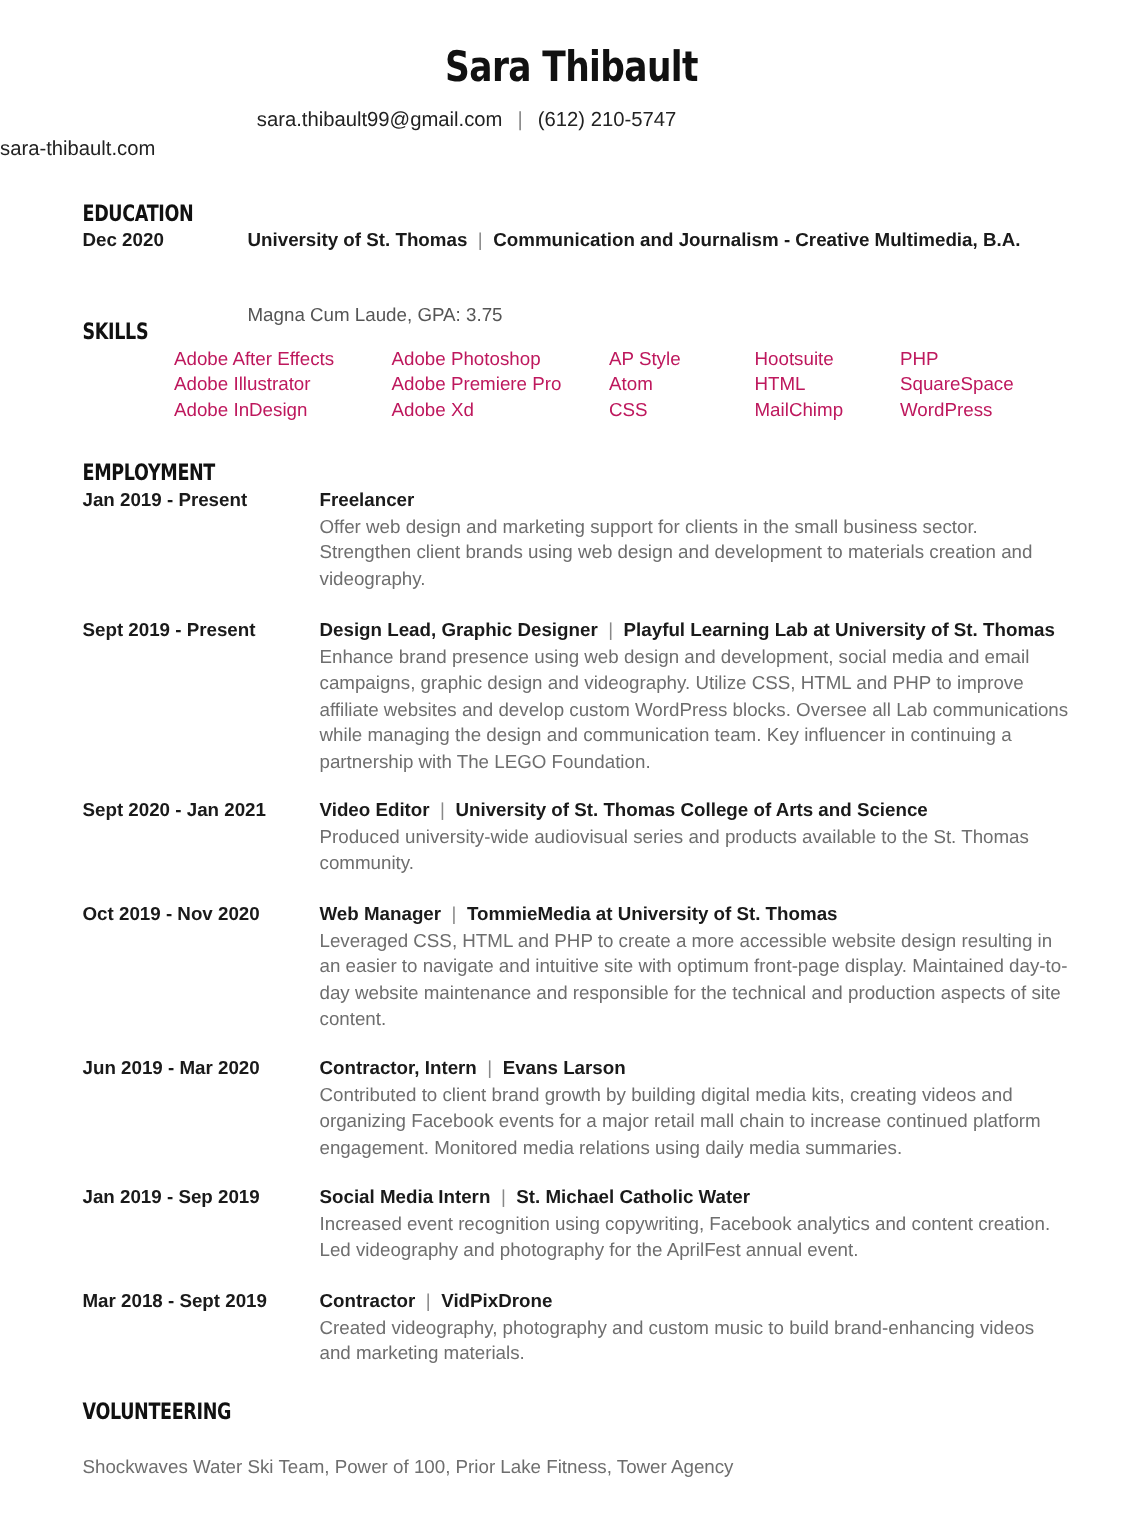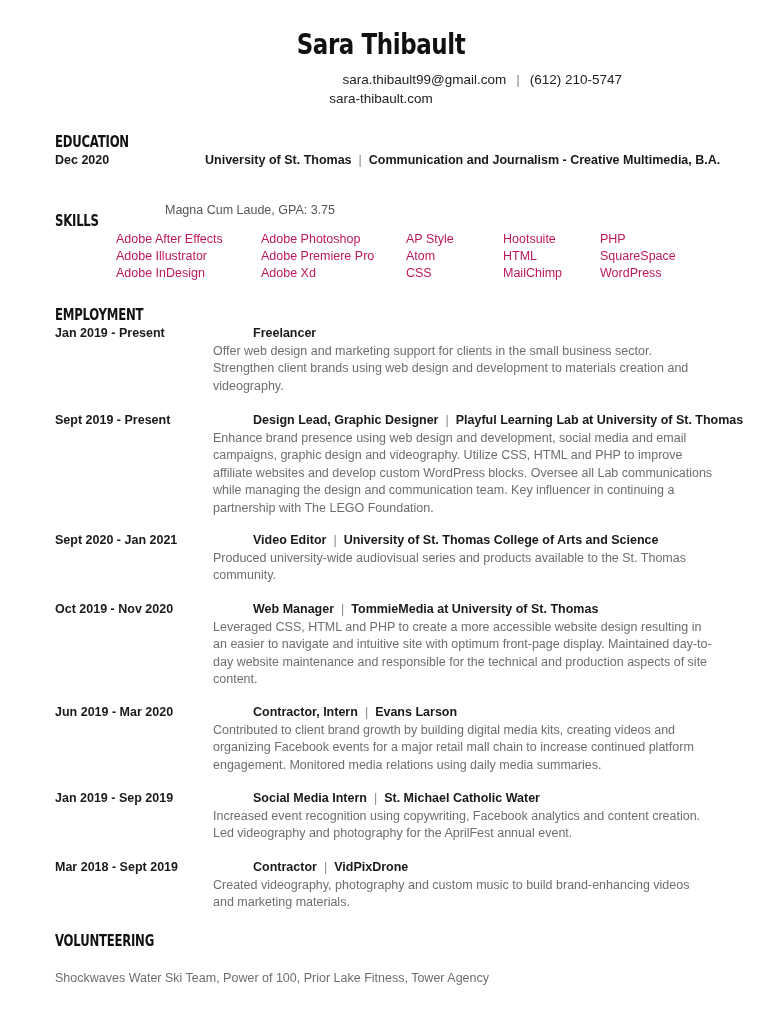--- a/index.html
+++ b/index.html
@@ -1,30 +1,30 @@
 <!DOCTYPE html>
 <html><head>
 <meta charset="utf-8">
 <style>
   html, body { margin: 0; padding: 0; background: #ffffff; }
   body { width: 762px; height: 1023px; position: relative; overflow: hidden;
          font-family: "Liberation Sans", sans-serif; color: #1a1a1a; }
   .name { position: absolute; top: 28px; left: 0; width: 762px; text-align: center;
           font-family: "DejaVu Sans", sans-serif; font-weight: bold; font-size: 28px;
           letter-spacing: -0.5px; color: #111; transform: scaleX(0.82); transform-origin: center; }
-  .contact { position: absolute; top: 72px; left: 0; width: 622px; text-align: right;
+  .contact { position: absolute; top: 72px; left: 0; width: 622px; text-align: center;
              font-size: 13.5px; color: #222; }
   .contact .sep { color: #888; margin: 0 10px; }
-  .website { position: absolute; top: 91px; left: 0; width: 762px; text-align: center;
+  .website { position: absolute; top: 91px; left: 0; width: 762px; 
              font-size: 13.5px; color: #222; }
   .heading { position: absolute; left: 55px; font-family: "DejaVu Sans", sans-serif;
              font-weight: bold; font-size: 15px; color: #111; letter-spacing: -0.3px;
              transform: scaleX(0.78); transform-origin: left; }
   .date { position: absolute; left: 55px; font-size: 12.5px; font-weight: bold; color: #1a1a1a; }
-  .title { position: absolute; left: 213px; font-size: 12.5px; font-weight: bold; color: #1a1a1a; white-space: nowrap; margin-left: 40px; }
+  .title { position: absolute; left: 213px; font-size: 12.5px; font-weight: bold; color: #1a1a1a; white-space: nowrap; }
   .title .sep { color: #888; font-weight: normal; margin: 0 7px; }
   .desc { position: absolute; left: 213px; width: 500px; font-size: 12.5px; line-height: 17.4px; color: #6e6e6e; }
   .edu-title { left: 165px; }
   .edu-desc { left: 165px; color: #555; margin-top: 32px; }
   .skills { position: absolute; top: 231px; left: 116px; display: grid;
             grid-template-columns: 145px 145px 97px 97px 110px; row-gap: 0;
             font-size: 12.5px; line-height: 17px; color: #be185d; }
   .vol { position: absolute; top: 951px; left: 55px; font-size: 12.5px; color: #6e6e6e; margin-top: 20px; }
 </style>
 </head>

